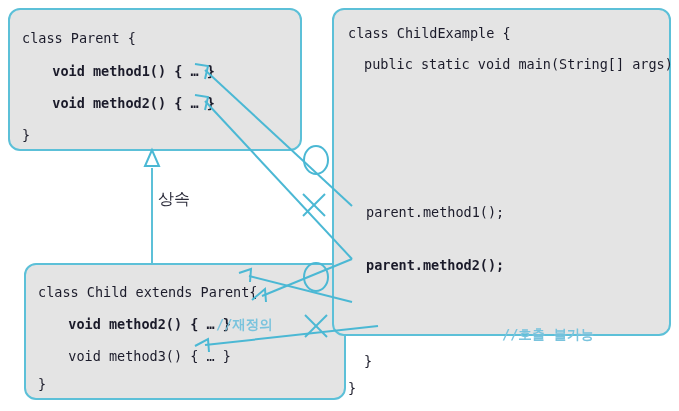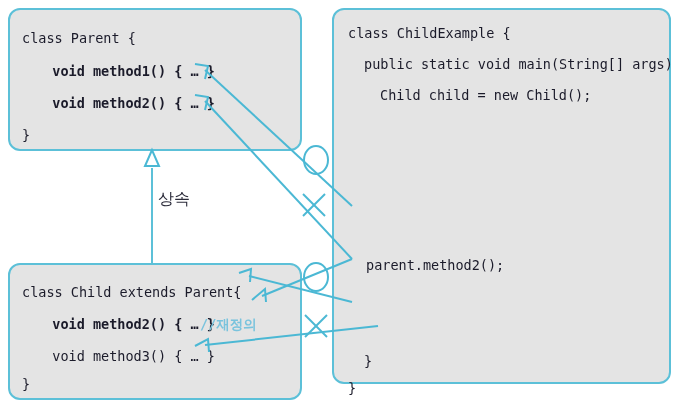--- a/index.html
+++ b/index.html
@@ -16,22 +16,22 @@
     font-family: "DejaVu Sans Mono", "Liberation Mono", monospace;
   }
   .code-box {
     position: absolute;
     background: #e4e4e4;
     border: 2px solid #5cc0d8;
     border-radius: 12px;
     box-sizing: border-box;
   }
   #box-parent   { left: 8px;   top: 8px;   width: 294px; height: 143px; }
-  #box-child    { left: 8px;   top: 263px; width: 294px; height: 137px; }
-  #box-example  { left: 332px; top: 8px;   width: 339px; height: 376px; }
+  #box-child    { left: 24px;   top: 263px; width: 322px; height: 137px; }
+  #box-example  { left: 332px; top: 8px;   width: 339px; height: 328px; }
 
   .code-line {
     position: absolute;
     white-space: pre;
     font-size: 13.5px;
     line-height: 1;
     color: #1b1b2a;
     letter-spacing: 0px;
   }
   .code-line.bold { font-weight: bold; text-align: center; }
@@ -75,22 +75,23 @@
     <div class="code-line" style="left:12px; top:21px;">class Child extends Parent{</div>
     <div class="code-line bold" style="left:26px; top:53px;">  void method2() { … }</div>
     <div class="code-line comment" style="left:190px; top:53px;text-align:center;">//재정의</div>
     <div class="code-line" style="left:26px; top:85px;">  void method3() { … }</div>
     <div class="code-line" style="left:12px; top:113px;">}</div>
   </div>
 
   <div class="code-box" id="box-example">
     <div class="code-line" style="left:14px; top:17px;">class ChildExample {</div>
     <div class="code-line" style="left:30px; top:48px;">public static void main(String[] args) {</div>
-    <div class="code-line" style="left:46px; top:79px;">Child child = new Child();</div>
-    <div class="code-line" style="left:32px; top:249px;">parent.method2();</div>
+    <div class="code-line" style="left:32px; top:196px;">parent.method1();</div>
+    <div class="code-line" style="left:32px; top:249px;font-weight:bold;">parent.method2();</div>
+    <div class="code-line comment" style="left:168px; top:318px;">//호출 불가능</div>
     <div class="code-line" style="left:30px; top:345px;">}</div>
     <div class="code-line" style="left:14px; top:372px;">}</div>
   </div>
 
   <div class="inherit-label" style="left:158px; top:189px;">상속</div>
 
   <svg id="svg-overlay" viewBox="0 0 679 411">
 
     <g>
       <line class="conn-thin" x1="152" y1="263" x2="152" y2="168"></line>

